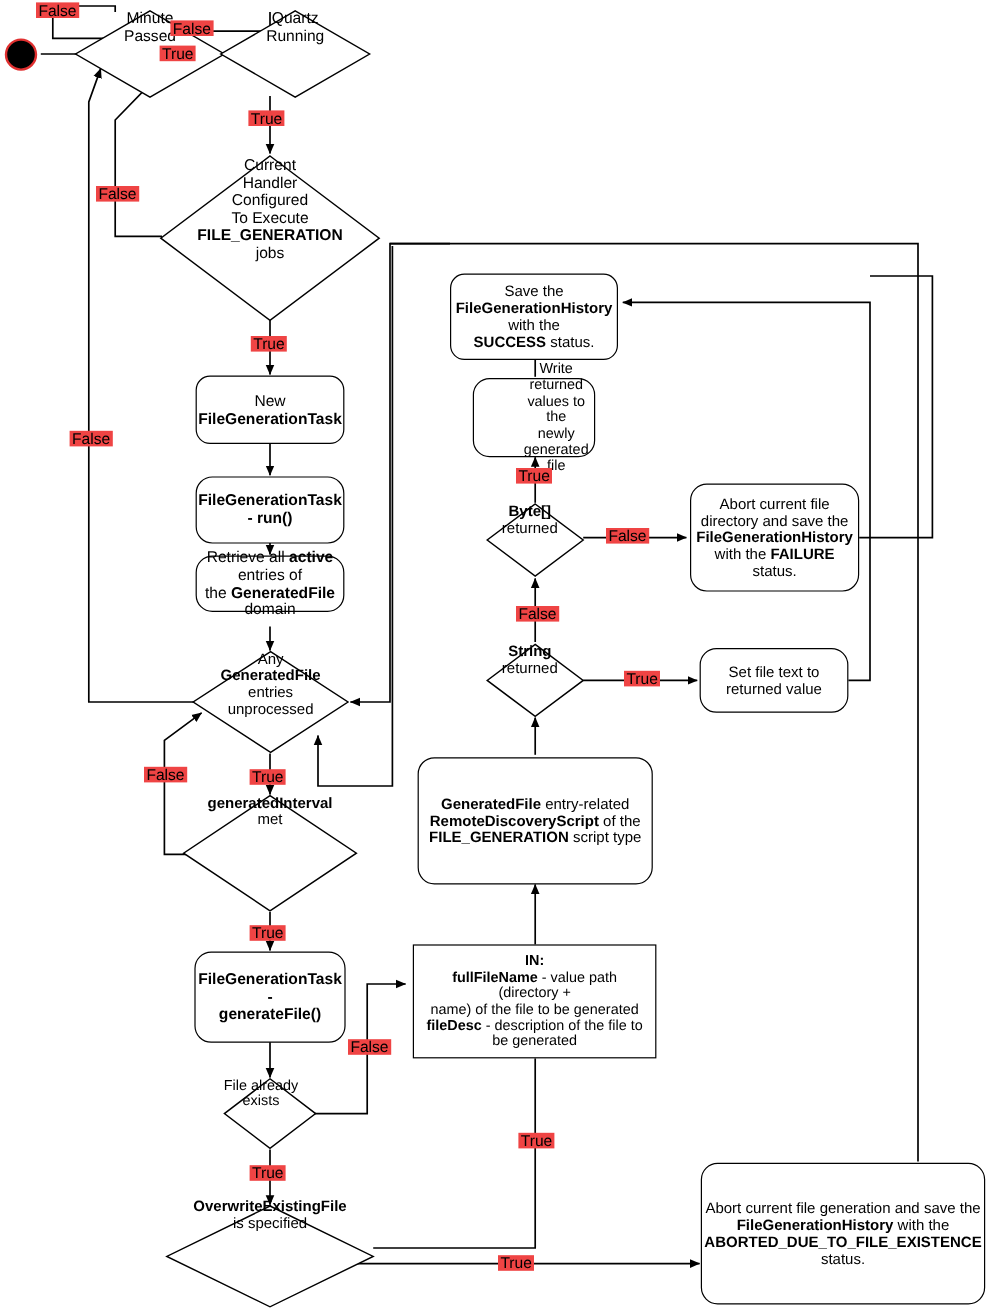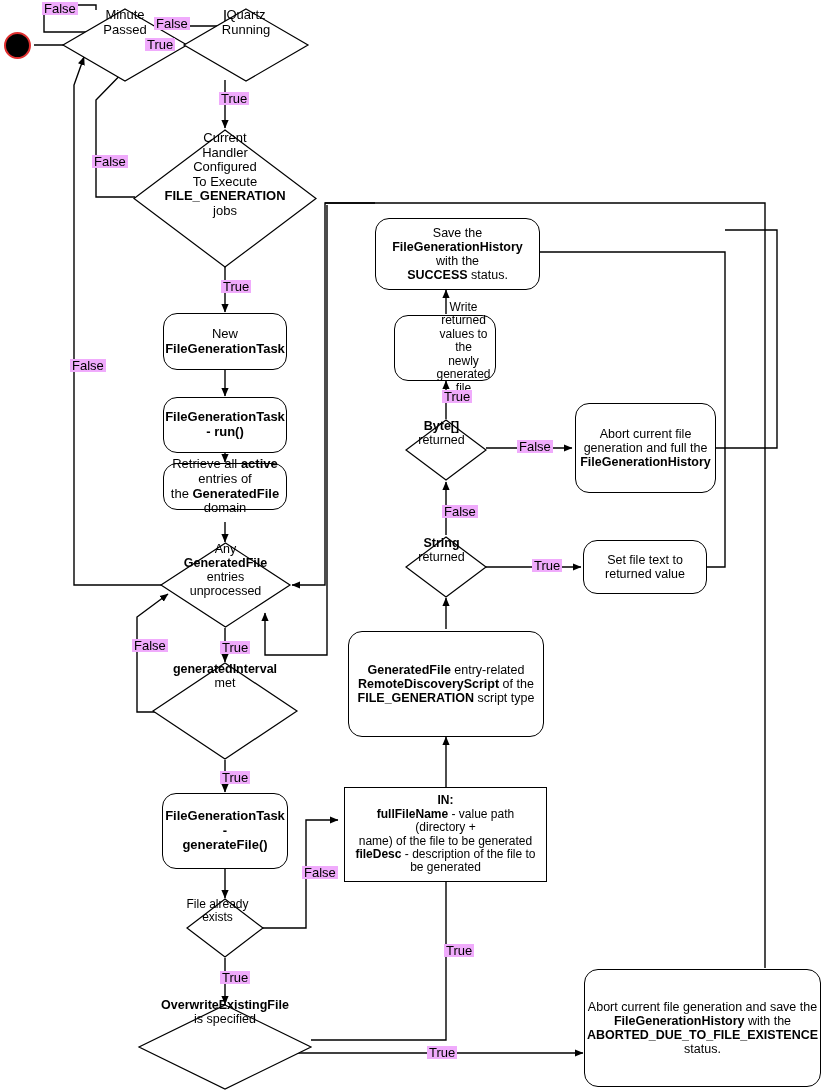--- a/index.html
+++ b/index.html
@@ -66,25 +66,24 @@
     height: 100%;
     display: flex;
     justify-content: center;
     text-align: center;
     color: #000000;
     line-height: 1.12;
   }
   .elabel {
     position: absolute;
     color: #000000;
-    background: #f0abfc;
+    background: #ef4444;
     padding: 0 2px;
     white-space: nowrap;
     line-height: 1;
-    margin-left: 12px;
   }
   .start-dot {
     position: absolute;
     border-radius: 50%;
     background: #000000;
     border: 2px solid #e03030;
     box-sizing: border-box;
   }
   b { font-weight: bold; }
   .fs12 { font-size: 12px; }
@@ -204,21 +203,21 @@
         <div>Current</div>
         <div>Handler</div>
         <div>Configured</div>
         <div>To Execute</div>
         <div><b>FILE_GENERATION</b></div>
         <div>jobs</div>
       </div>
     </div>
   </div>
 
-  <div class="node rbox fs13" style="left:163px; top:313px; width:124px; height:57px;">
+  <div class="node rbox fs13" style="left:163px; top:313px; width:124px; height:57px;border-radius:12px;">
     <div class="txt">
       <div>New</div>
       <div><b>FileGenerationTask</b></div>
     </div>
   </div>
 
   <div class="node rbox fs13" style="left:163px; top:397px; width:124px; height:56px;">
     <div class="txt">
       <div><b>FileGenerationTask</b></div>
       <div><b>- run()</b></div>
@@ -288,21 +287,21 @@
         <polygon points="87,1 173,43 87,85 1,43" fill="#fff" stroke="#000" stroke-width="1.2"></polygon>
       </svg>
     <div class="diamond-label fs125">
       <div style="margin-top:-6px;">
         <div><b>OverwriteExistingFile</b></div>
         <div>is specified</div>
       </div>
     </div>
   </div>
 
-  <div class="node rbox fs125" style="left:375px; top:218px; width:165px; height:72px;">
+  <div class="node rbox fs125" style="left:375px; top:228px; width:140px; height:72px;border-radius:12px;">
     <div class="txt">
       <div>Save the</div>
       <div><b>FileGenerationHistory</b></div>
       <div>with the</div>
       <div>
         <b>SUCCESS</b><span> status.</span>
       </div>
     </div>
   </div>
 
@@ -335,22 +334,25 @@
       <div style="width:100px; margin-left:-9px;">
         <div><b>String</b></div>
         <div>returned</div>
       </div>
     </div>
   </div>
 
   <div class="node rbox fs125" style="left:575px; top:403px; width:141px; height:90px;">
     <div class="txt">
       <div>Abort current file</div>
-      <div>generation and full the</div>
+      <div>directory and save the</div>
       <div><b>FileGenerationHistory</b></div>
+      <div>
+        <span>with the </span><b>FAILURE</b><span> status.</span>
+      </div>
     </div>
   </div>
 
   <div class="node rbox fs125" style="left:583px; top:540px; width:124px; height:54px;">
     <div class="txt">
       <div>Set file text to</div>
       <div>returned value</div>
     </div>
   </div>
 

